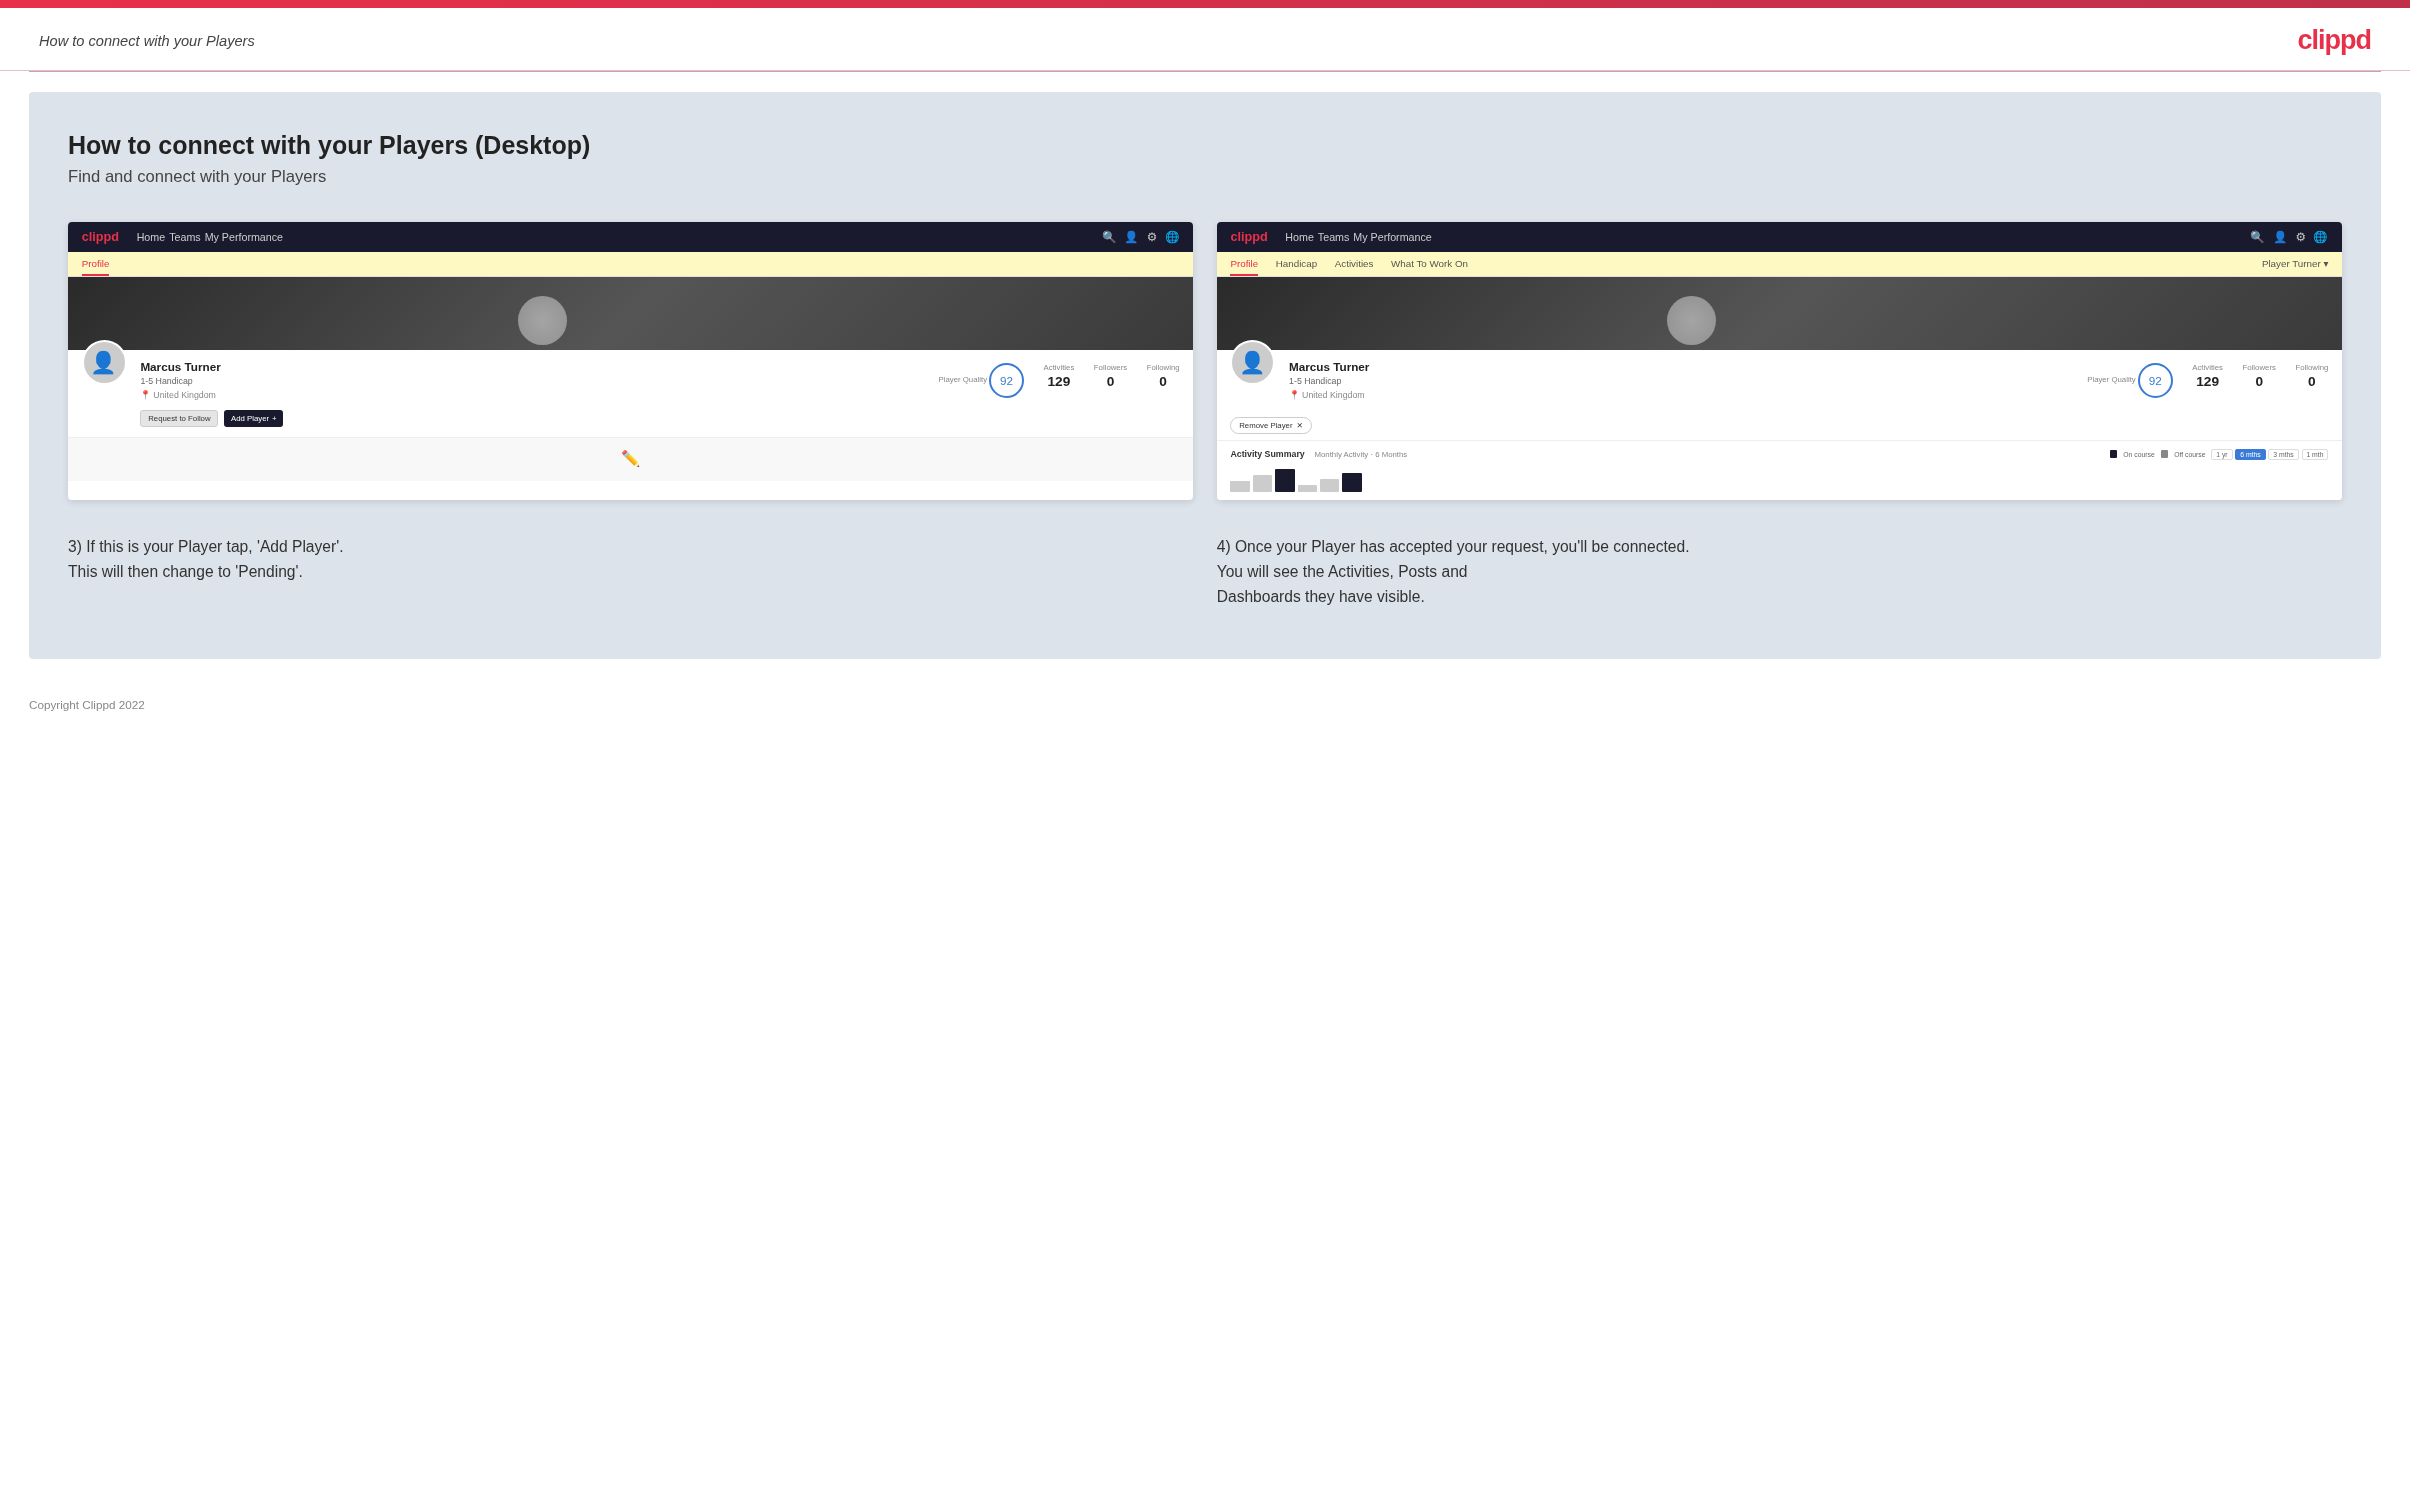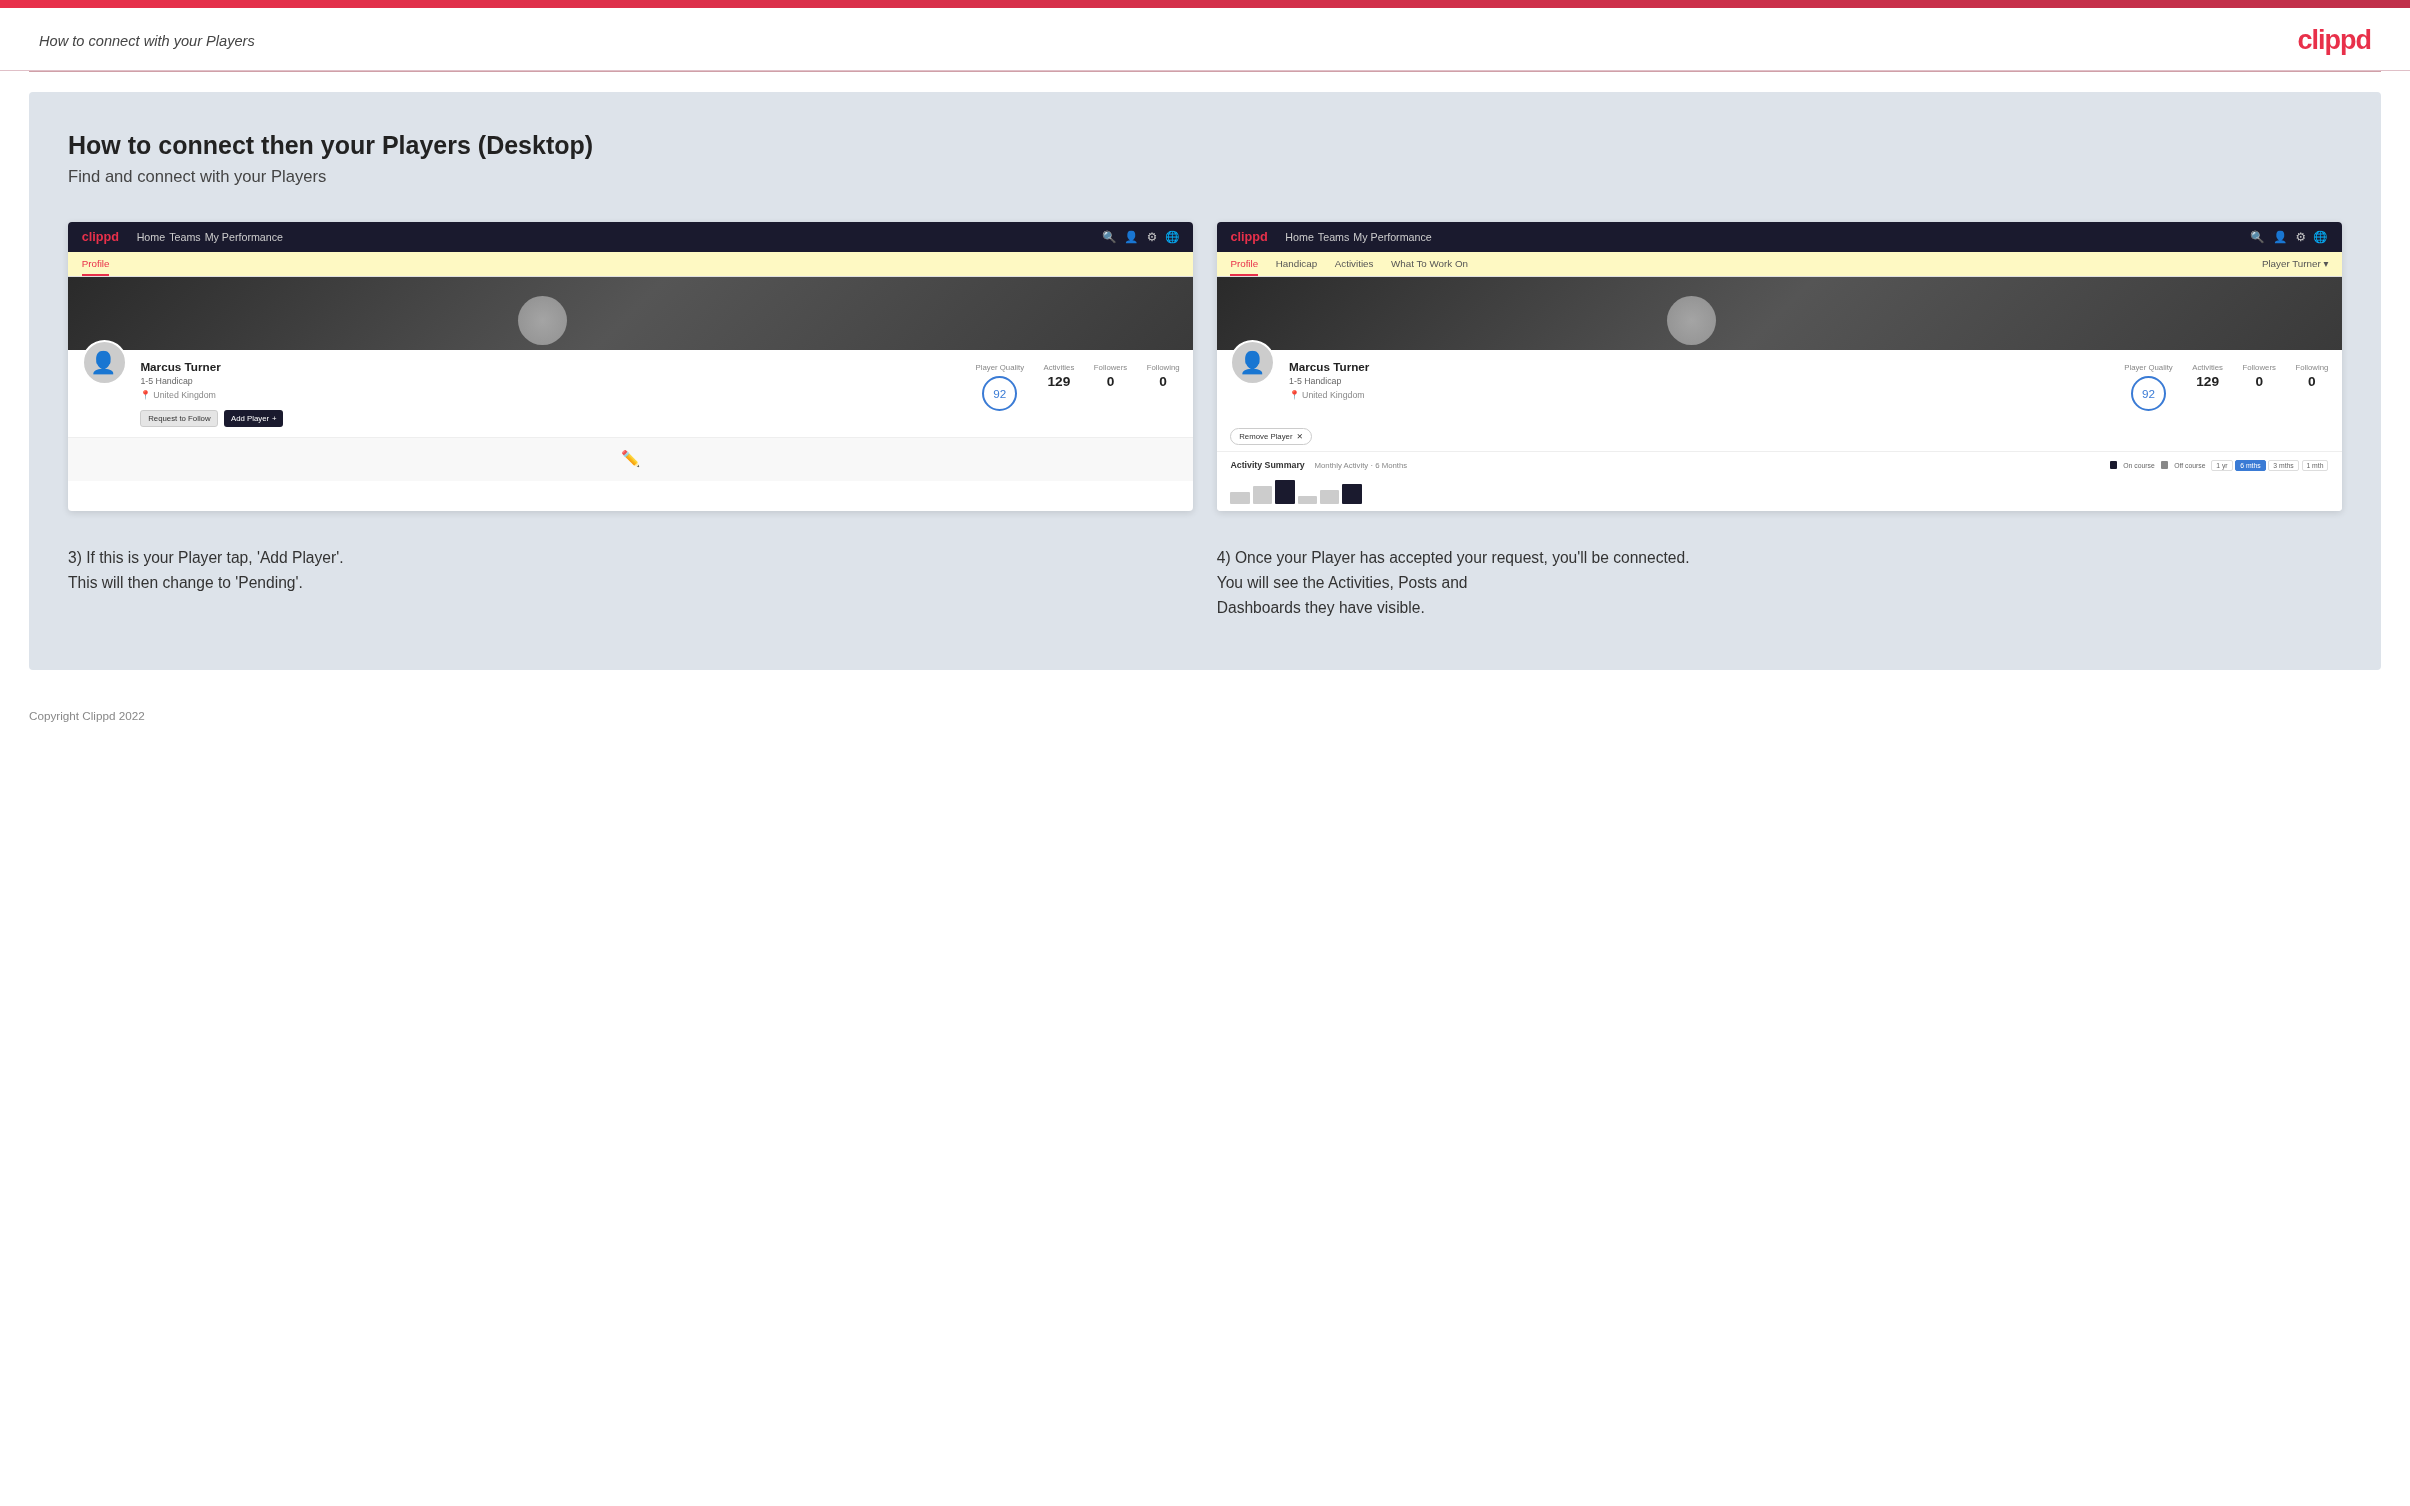--- a/index.html
+++ b/index.html
@@ -271,21 +271,21 @@
       align-items: center;
       justify-content: center;
       font-size: 11.7px;
       font-weight: 400;
       color: #3a7bd5;
       text-align: right;
     }
 
     .quality-section {
       display: flex;
-      flex-direction: column;
+      flex-direction: row;
       align-items: center;
       gap: 2px;
     }
 
     
     .screenshot-bottom {
       background: #f8f8f8;
       height: 44px;
       border-top: 1px solid #eee;
       display: flex;
@@ -422,21 +422,21 @@
 <div class="top-bar"></div>
 
 <div class="page-header">
   <span class="page-header-title">How to connect with your Players</span>
   <span class="brand-logo">clippd</span>
 </div>
 
 <div style="border-top: 1px solid #d0a0a8; margin: 0 29px;"></div>
 
 <div class="main-content">
-  <div class="main-title">How to connect then your Players (Desktop)</div>
+  <div class="main-title">How to connect with your Players (Desktop)</div>
   <div class="main-subtitle">Find and connect with your Players</div>
 
   <div class="screenshots-row">
 
     <div class="screenshot-wrapper">
       <div class="app-navbar">
         <span class="app-logo">clippd</span>
         <div class="app-nav-links">
           <span class="app-nav-link">Home</span>
           <span class="app-nav-link">Teams</span>

